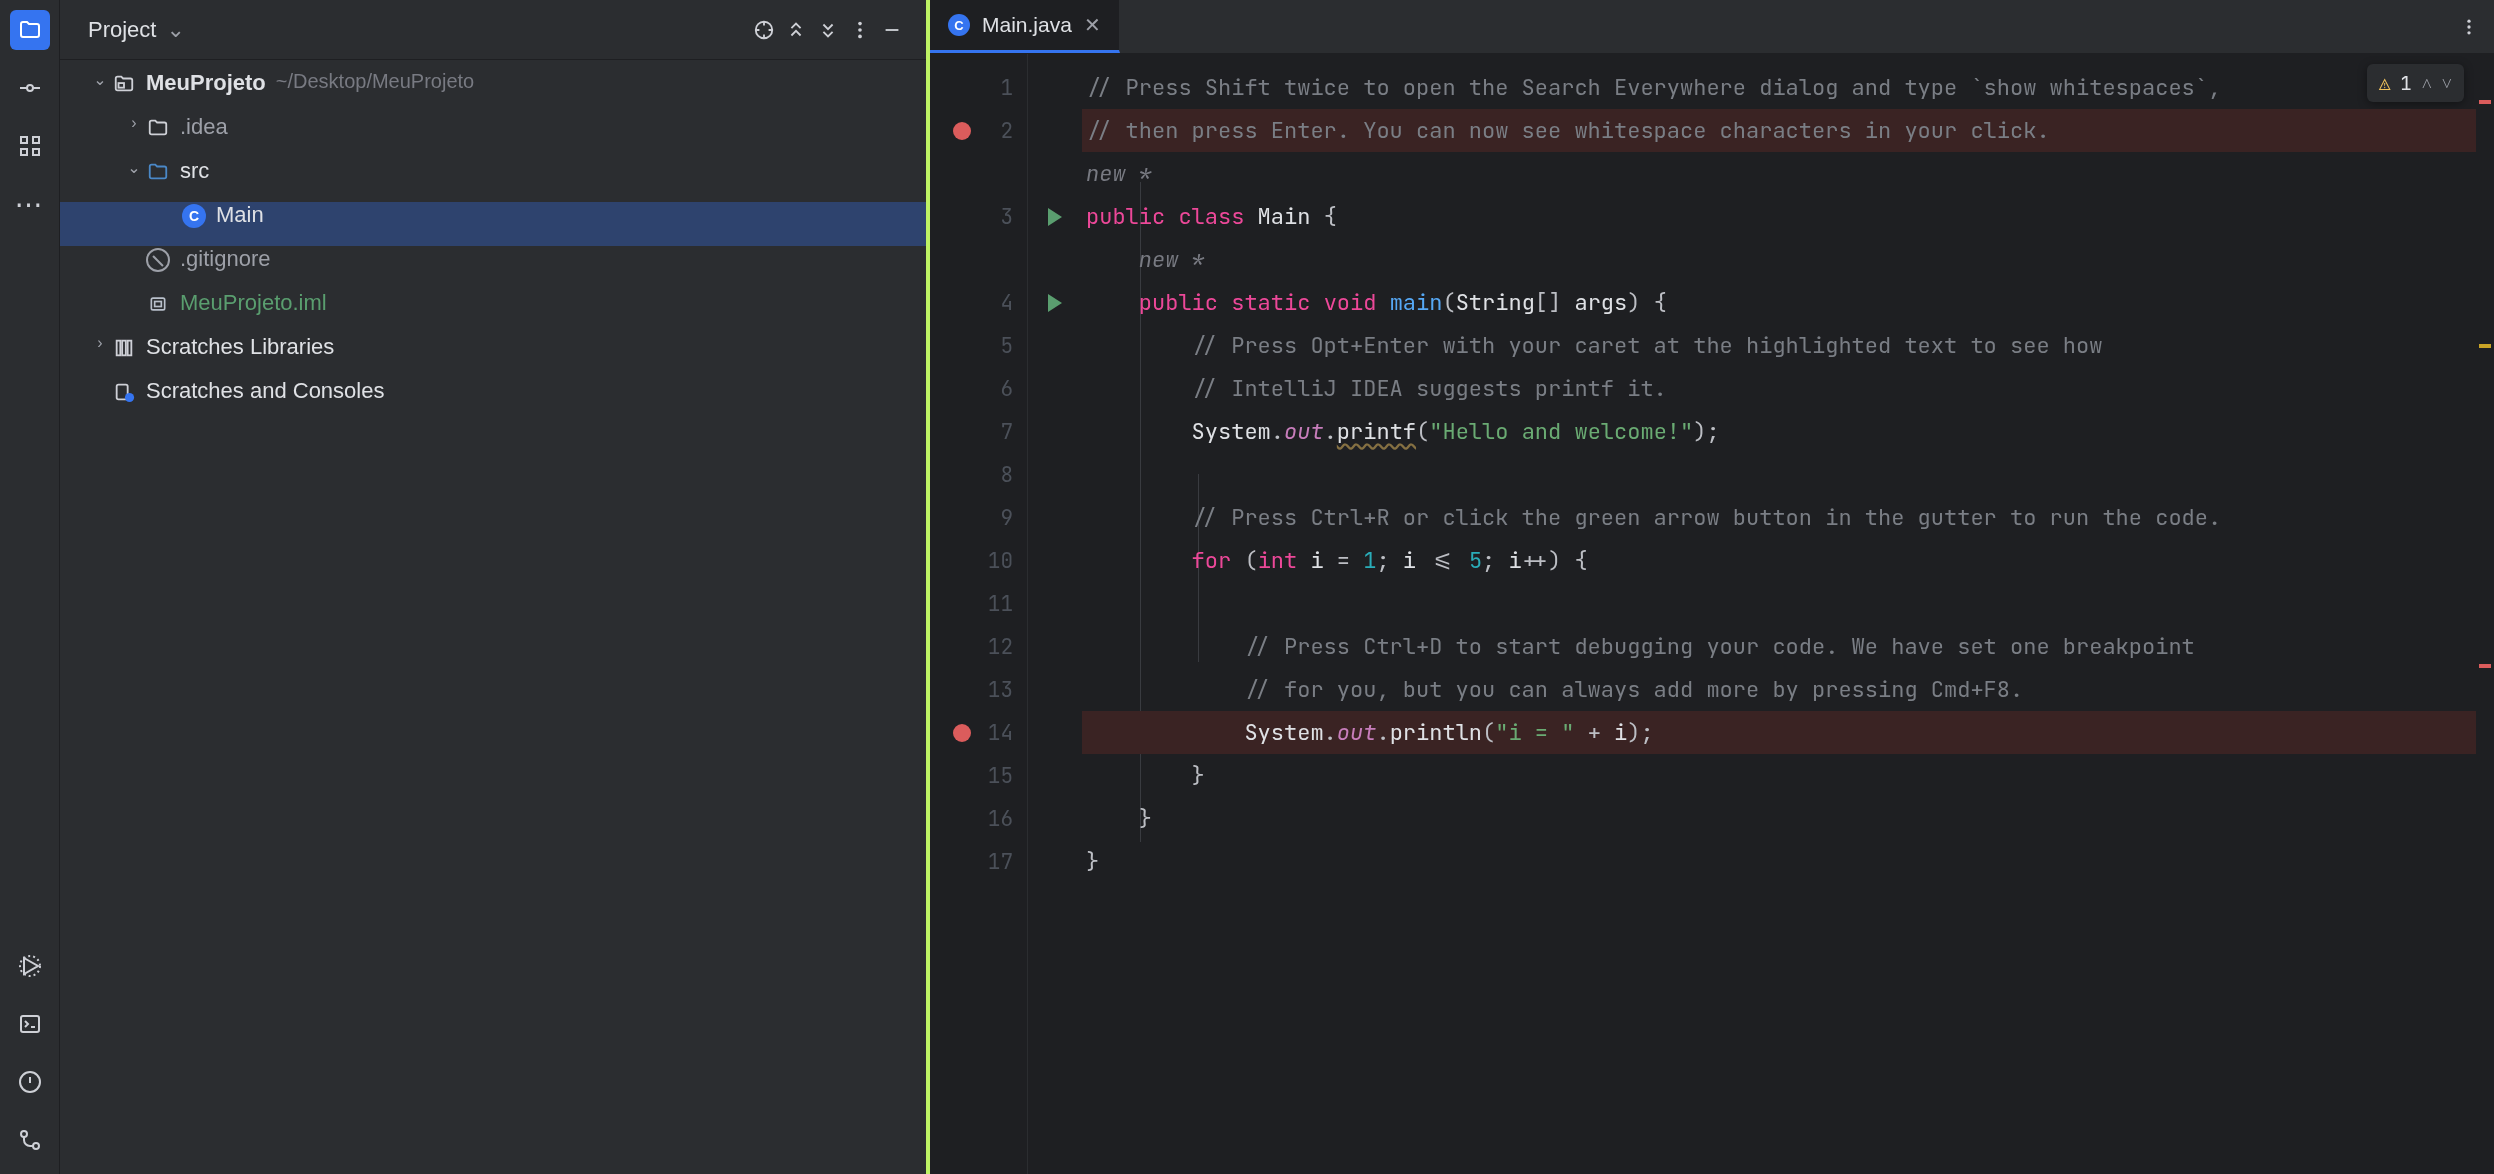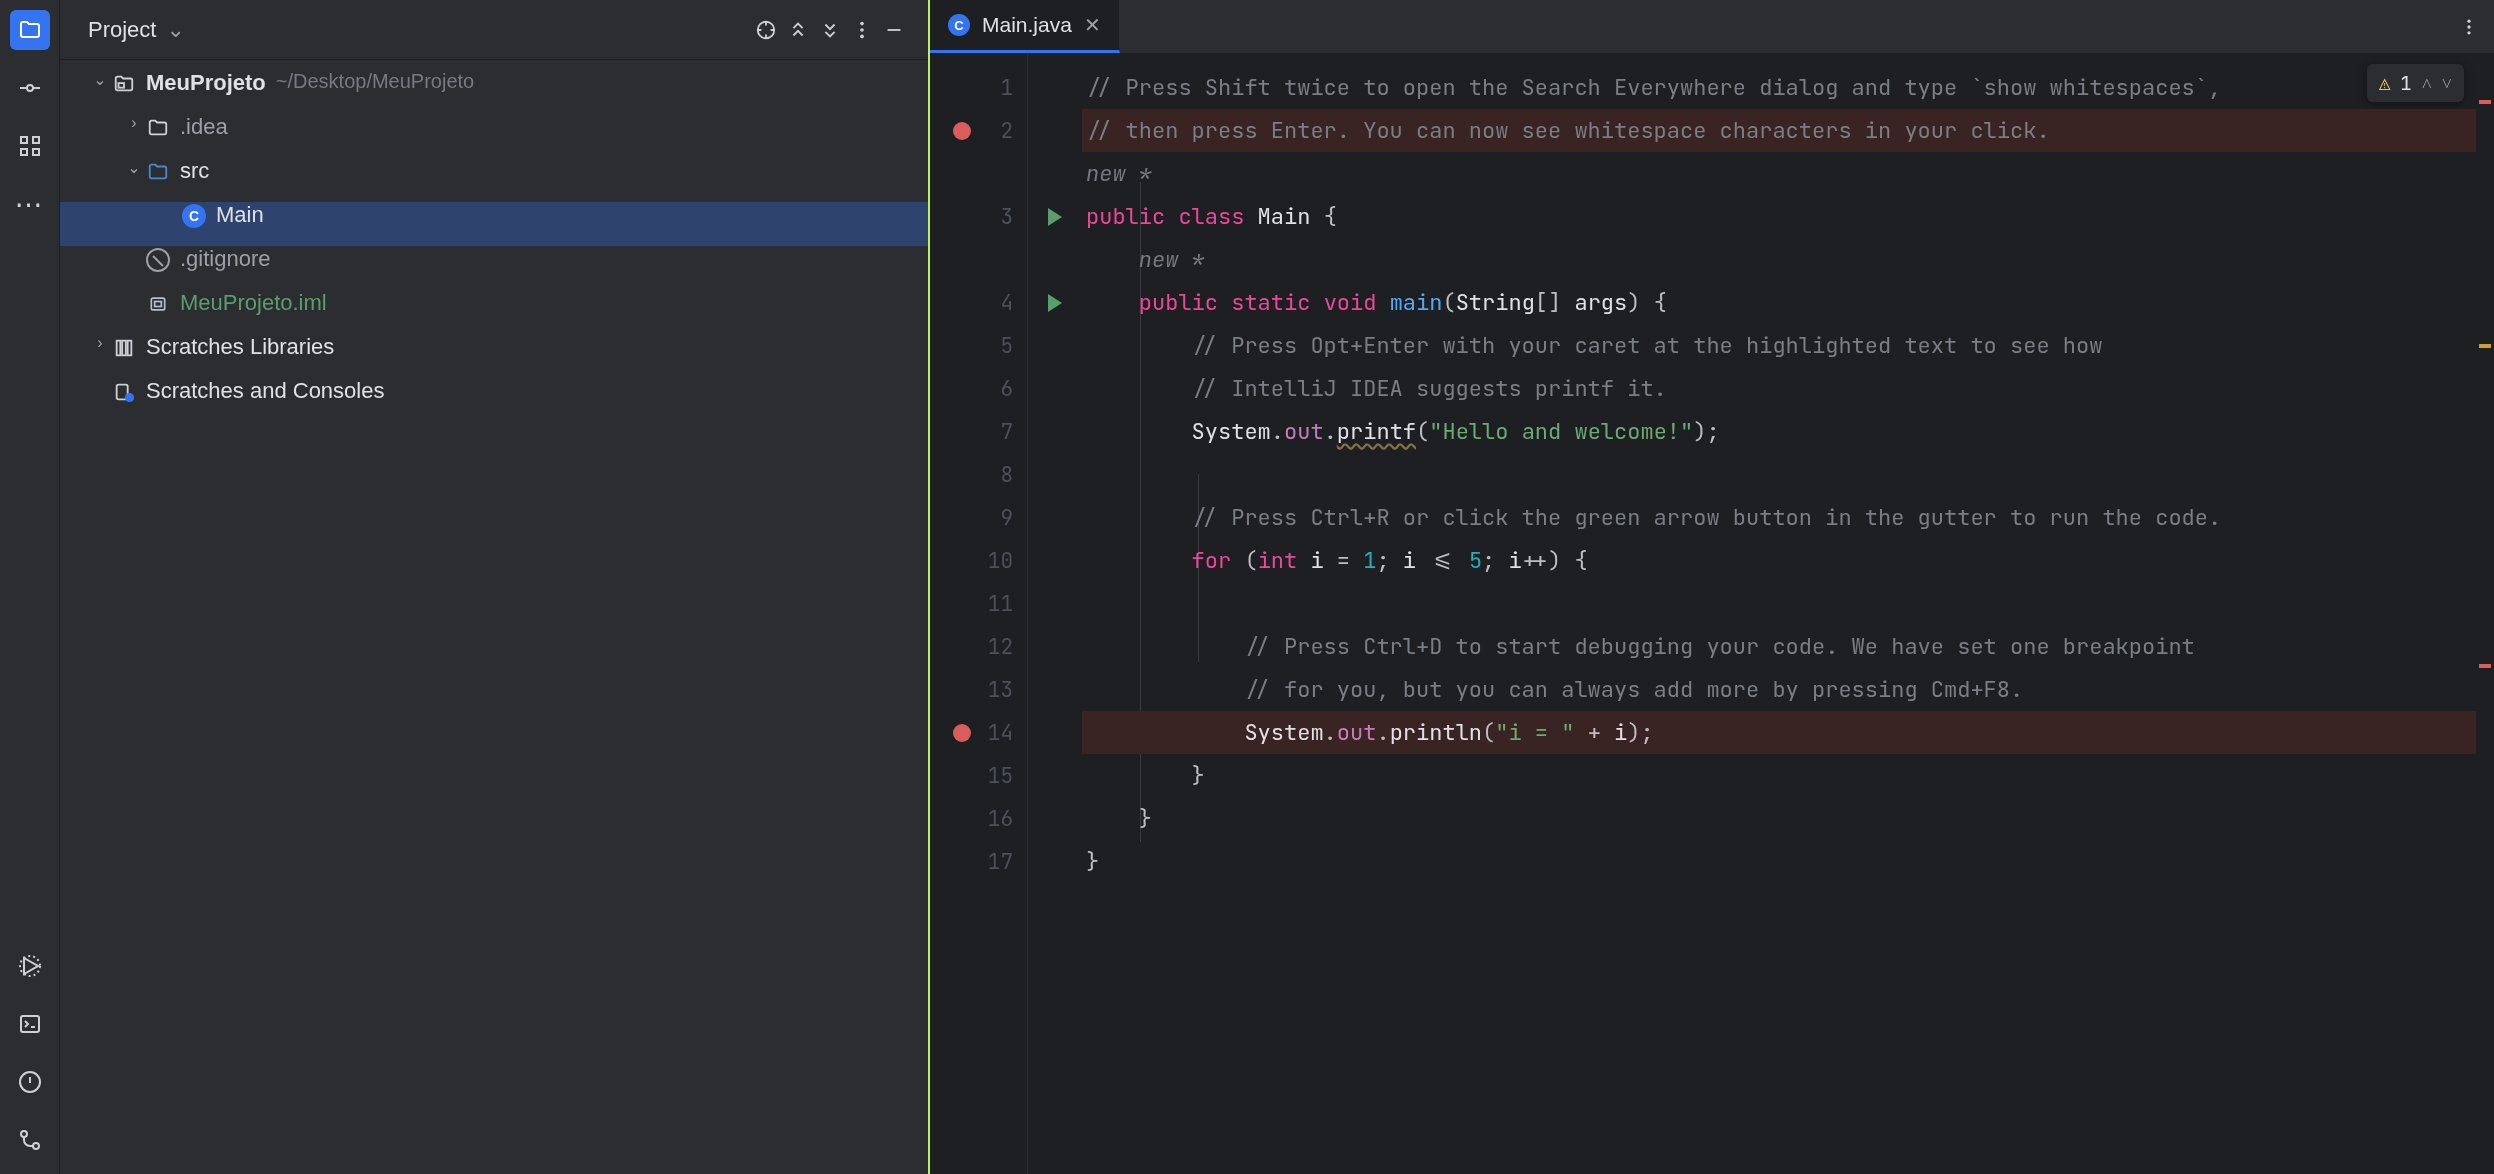--- a/index.html
+++ b/index.html
@@ -46,21 +46,21 @@
   background: #3574f0;
   color: #fff;
 }
 .tool-icon svg { width: 24px; height: 24px; }
 .tool-icon.dots { font-size: 28px; letter-spacing: 2px; color:#ced0d6; }
 
 
 .project-panel {
   width: 870px;
   background: #2b2d30;
-  border-right: 2px solid #bef264;
+  border-right: 4px solid #bef264;
   display: flex;
   flex-direction: column;
 }
 .project-header {
   height: 60px;
   display: flex;
   align-items: center;
   padding: 0 18px 0 28px;
   border-bottom: 1px solid #1e1f22;
 }
@@ -239,21 +239,21 @@
 .hint-annot {
   color:#787a82;
   font-style: italic;
 }
 
 .tok-comment { color:#7a7e85; }
 .tok-kw { color:#ec4899; }
 .tok-class { color:#dfe1e5; }
 .tok-method { color:#56a8f5; }
 .tok-type { color:#dfe1e5; }
-.tok-field { color:#c77dbb; }
+.tok-field { color:#c77dbb; font-style: italic; }
 .tok-call { color:#dfe1e5; }
 .tok-call.warn { text-decoration: underline wavy #857042; text-underline-offset: 4px; }
 .tok-str { color:#6aab73; }
 .tok-num { color:#2aacb8; }
 .tok-ident { color:#dfe1e5; }
 .tok-punc { color:#bcbec4; }
 .tok-param { color:#dfe1e5; }
 
 
 .inspect {

